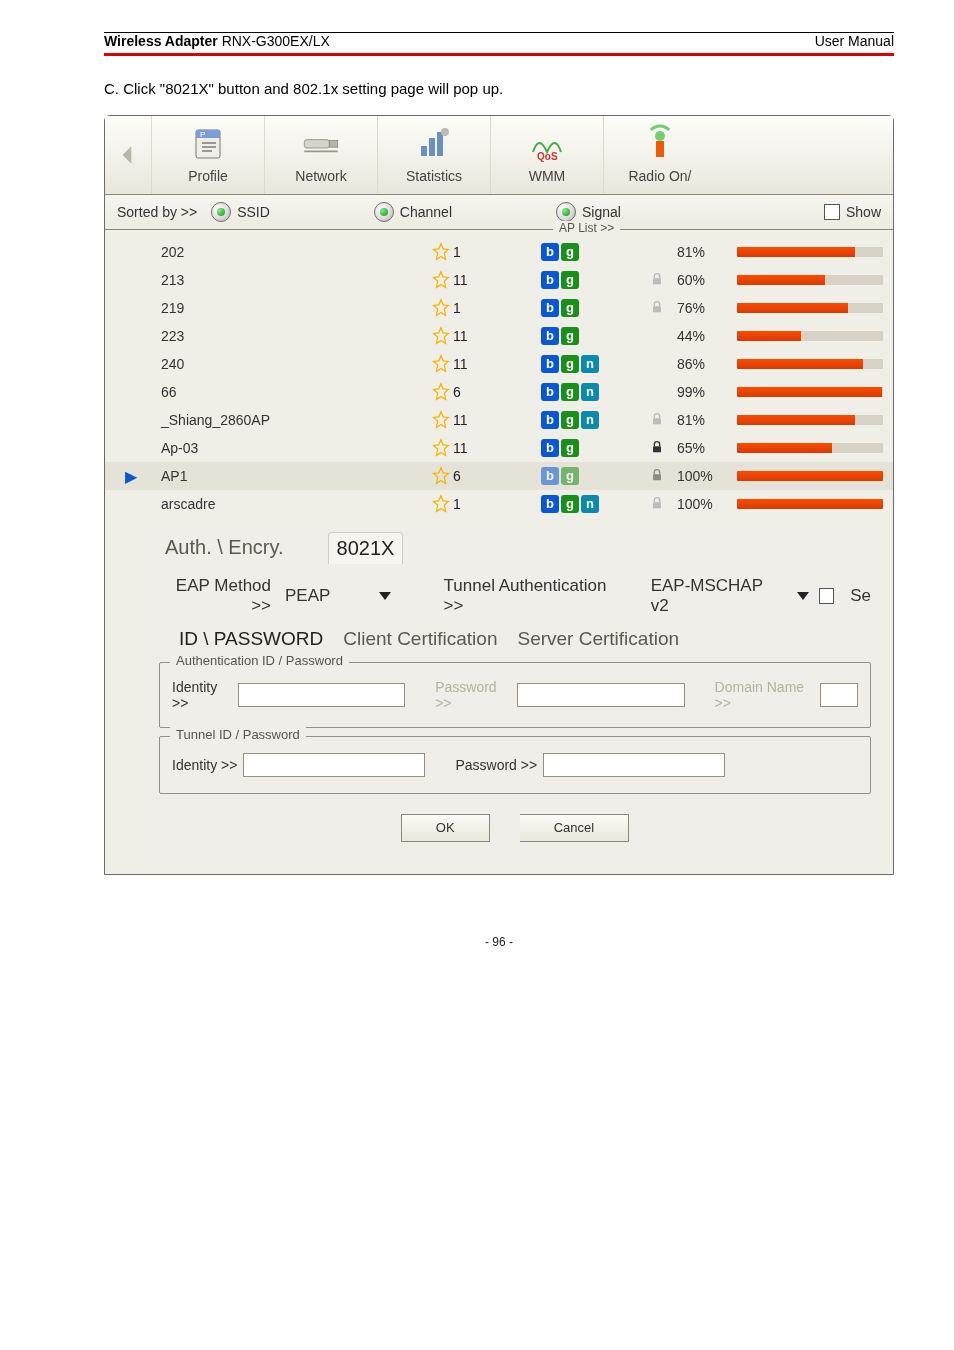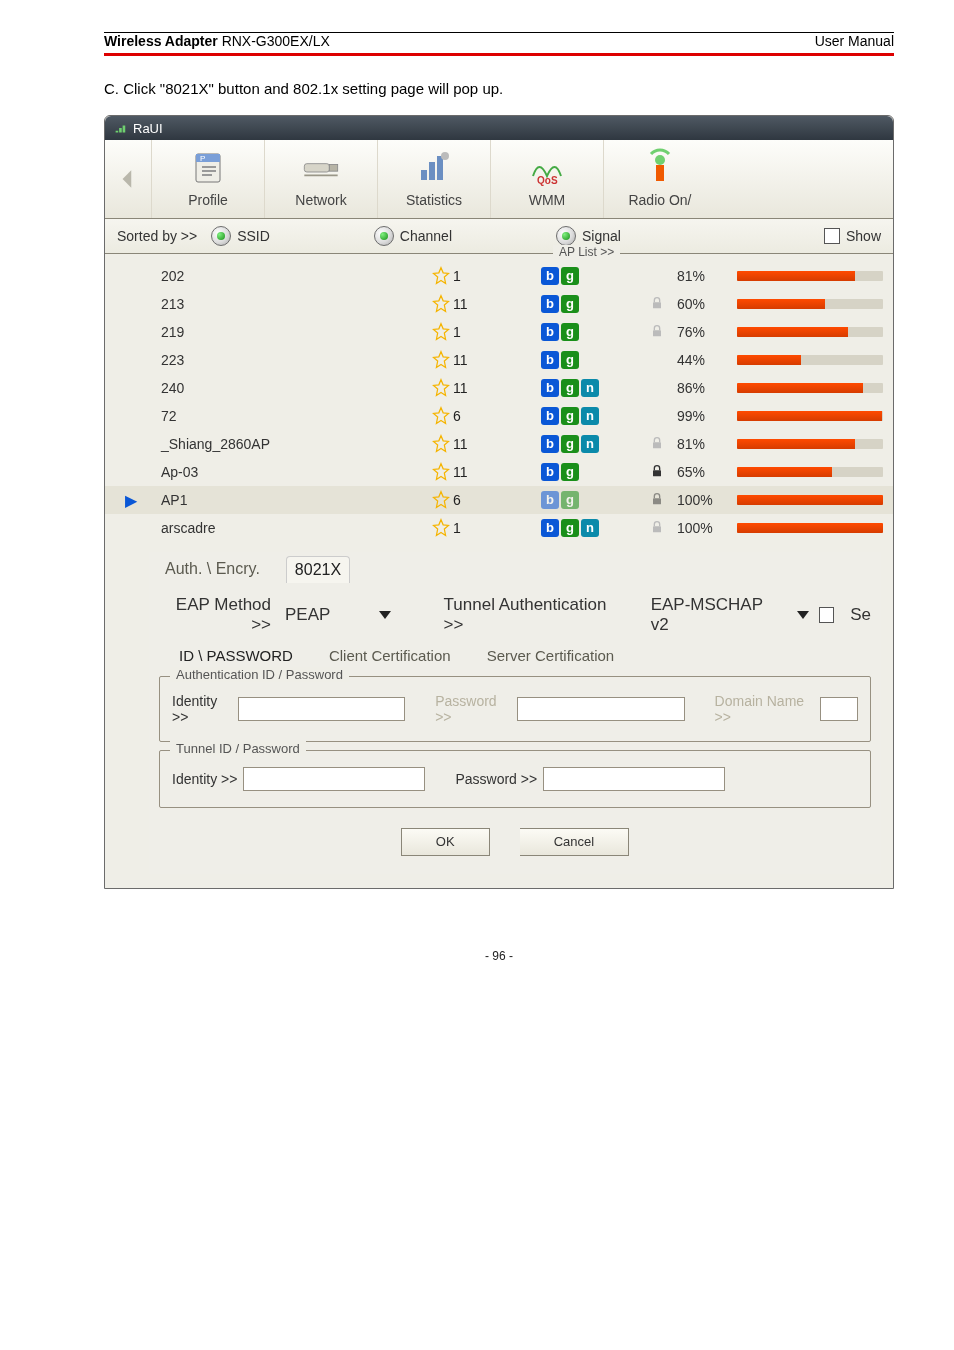--- a/index.html
+++ b/index.html
@@ -47,29 +47,29 @@
 .row .pct{width:60px;color:#333}
 .row .bar{flex:1;height:10px;background:#d6d3c6;position:relative;overflow:hidden;border-radius:1px}
 .row .bar .fill{position:absolute;top:0;left:0;bottom:0;background:linear-gradient(#ff4a00,#d63c00)}
 .row .ind{width:24px;text-align:center;color:#0a57d6;font-size:16px}
 
 .btnrow{display:flex;gap:0;padding:6px 0 10px 56px}
 .btn{height:26px;line-height:26px;font-size:13px;color:#333;padding:0 18px;border:1px solid var(--panel-border);background:linear-gradient(#fcfbf5,#e9e7dc);cursor:pointer}
 .btn+.btn{border-left:none}
 
 .cfg{margin:10px 12px 14px 44px;background:#efeee8}
-.tabs{display:flex;gap:18px;font-size:16px;color:#5b5a4f;padding:4px 8px}
+.tabs{display:flex;gap:36px;font-size:20px;color:#5b5a4f;padding:4px 8px}
 .tabs .tab{padding:4px 8px;cursor:pointer}
 .tabs .tab.active{color:#222;background:#f6f5ef;border-radius:4px 4px 0 0;border:1px solid #ccc;border-bottom:none}
 .cfgrow{display:flex;align-items:center;gap:10px;padding:8px 10px;font-size:17px;color:#333}
 .cfgrow .lbl{min-width:112px;text-align:right;padding-right:4px}
 .combo{display:inline-flex;align-items:center;gap:24px;min-width:120px}
 .combo .val{min-width:70px}
 .combo .arrow{border-left:6px solid transparent;border-right:6px solid transparent;border-top:8px solid #222;width:0;height:0}
-.subtabs{display:flex;gap:36px;font-size:15px;color:#5b5a4f;padding:4px 10px 8px 30px}
+.subtabs{display:flex;gap:20px;font-size:19px;color:#5b5a4f;padding:4px 10px 8px 30px}
 .subtabs .stab{cursor:pointer}
 .subtabs .stab.active{color:#222}
 .grp{border:1px solid var(--gray);margin:4px 10px 8px 10px;border-radius:2px;padding:10px 12px 10px 12px;position:relative}
 .grp .glegend{position:absolute;top:-10px;left:10px;background:var(--panel-bg);padding:0 6px;font-size:13px;color:#555}
 .field{display:flex;align-items:center;gap:6px;font-size:14px}
 .field .flabel{color:#333}
 .field.dis .flabel{color:var(--gray-dis)}
 .inp{height:22px;border:1px solid var(--gray);background:#fff;width:180px}
 .grp .line{display:flex;align-items:center;gap:30px;margin:6px 0}
 .okrow{display:flex;justify-content:center;gap:30px;padding:12px 0 18px 0}
@@ -84,28 +84,20 @@
 <div class="page">
   <div class="hdr">
     <div class="left">
       <b>Wireless Adapter</b> <span>RNX-G300EX/LX</span>
     </div>
     <div>User Manual</div>
   </div>
   <div class="intro">C. Click "8021X" button and 802.1x setting page will pop up.</div>
 
   <div class="win">
-    <div class="titlebar">
-      <span class="ticon">
-        <svg viewBox="0 0 16 16">
-            <path d="M3 11h3v2H3zM7 8h3v5H7zM11 5h3v8h-3z" fill="#6fd06f"></path>
-          </svg>
-      </span>
-      <span>RaUI</span>
-    </div>
 
     <div class="nav">
       <div class="navbtn back">
         <svg viewBox="0 0 24 24">
             <path d="M15 4 7 12l8 8z" fill="#b9b7ab"></path>
           </svg>
       </div>
       <div class="navbtn">
         <div class="ico">
           <svg width="36" height="38" viewBox="0 0 36 38">
@@ -274,21 +266,21 @@
               <span class="m g">g</span>
               <span class="m n">n</span>
             </div>
             <div class="sec"></div>
             <div class="pct">86%</div>
             <div class="bar">
               <div class="fill" style="width: 86%;"></div>
             </div>
           </div>
           <div class="row">
-            <div class="ssid">72</div>
+            <div class="ssid">66</div>
             <div class="chan">
               <span class="star"><svg viewBox="0 0 24 24">
                   <path d="M12 2l2.6 6.2L21 9l-5 4.3L17.5 21 12 17.5 6.5 21 8 13.3 3 9l6.4-.8z" fill="none" stroke="#f5b400" stroke-width="1.5"></path>
                 </svg></span>
               <span>6</span>
             </div>
             <div class="mode">
               <span class="m b">b</span>
               <span class="m g">g</span>
               <span class="m n">n</span>

